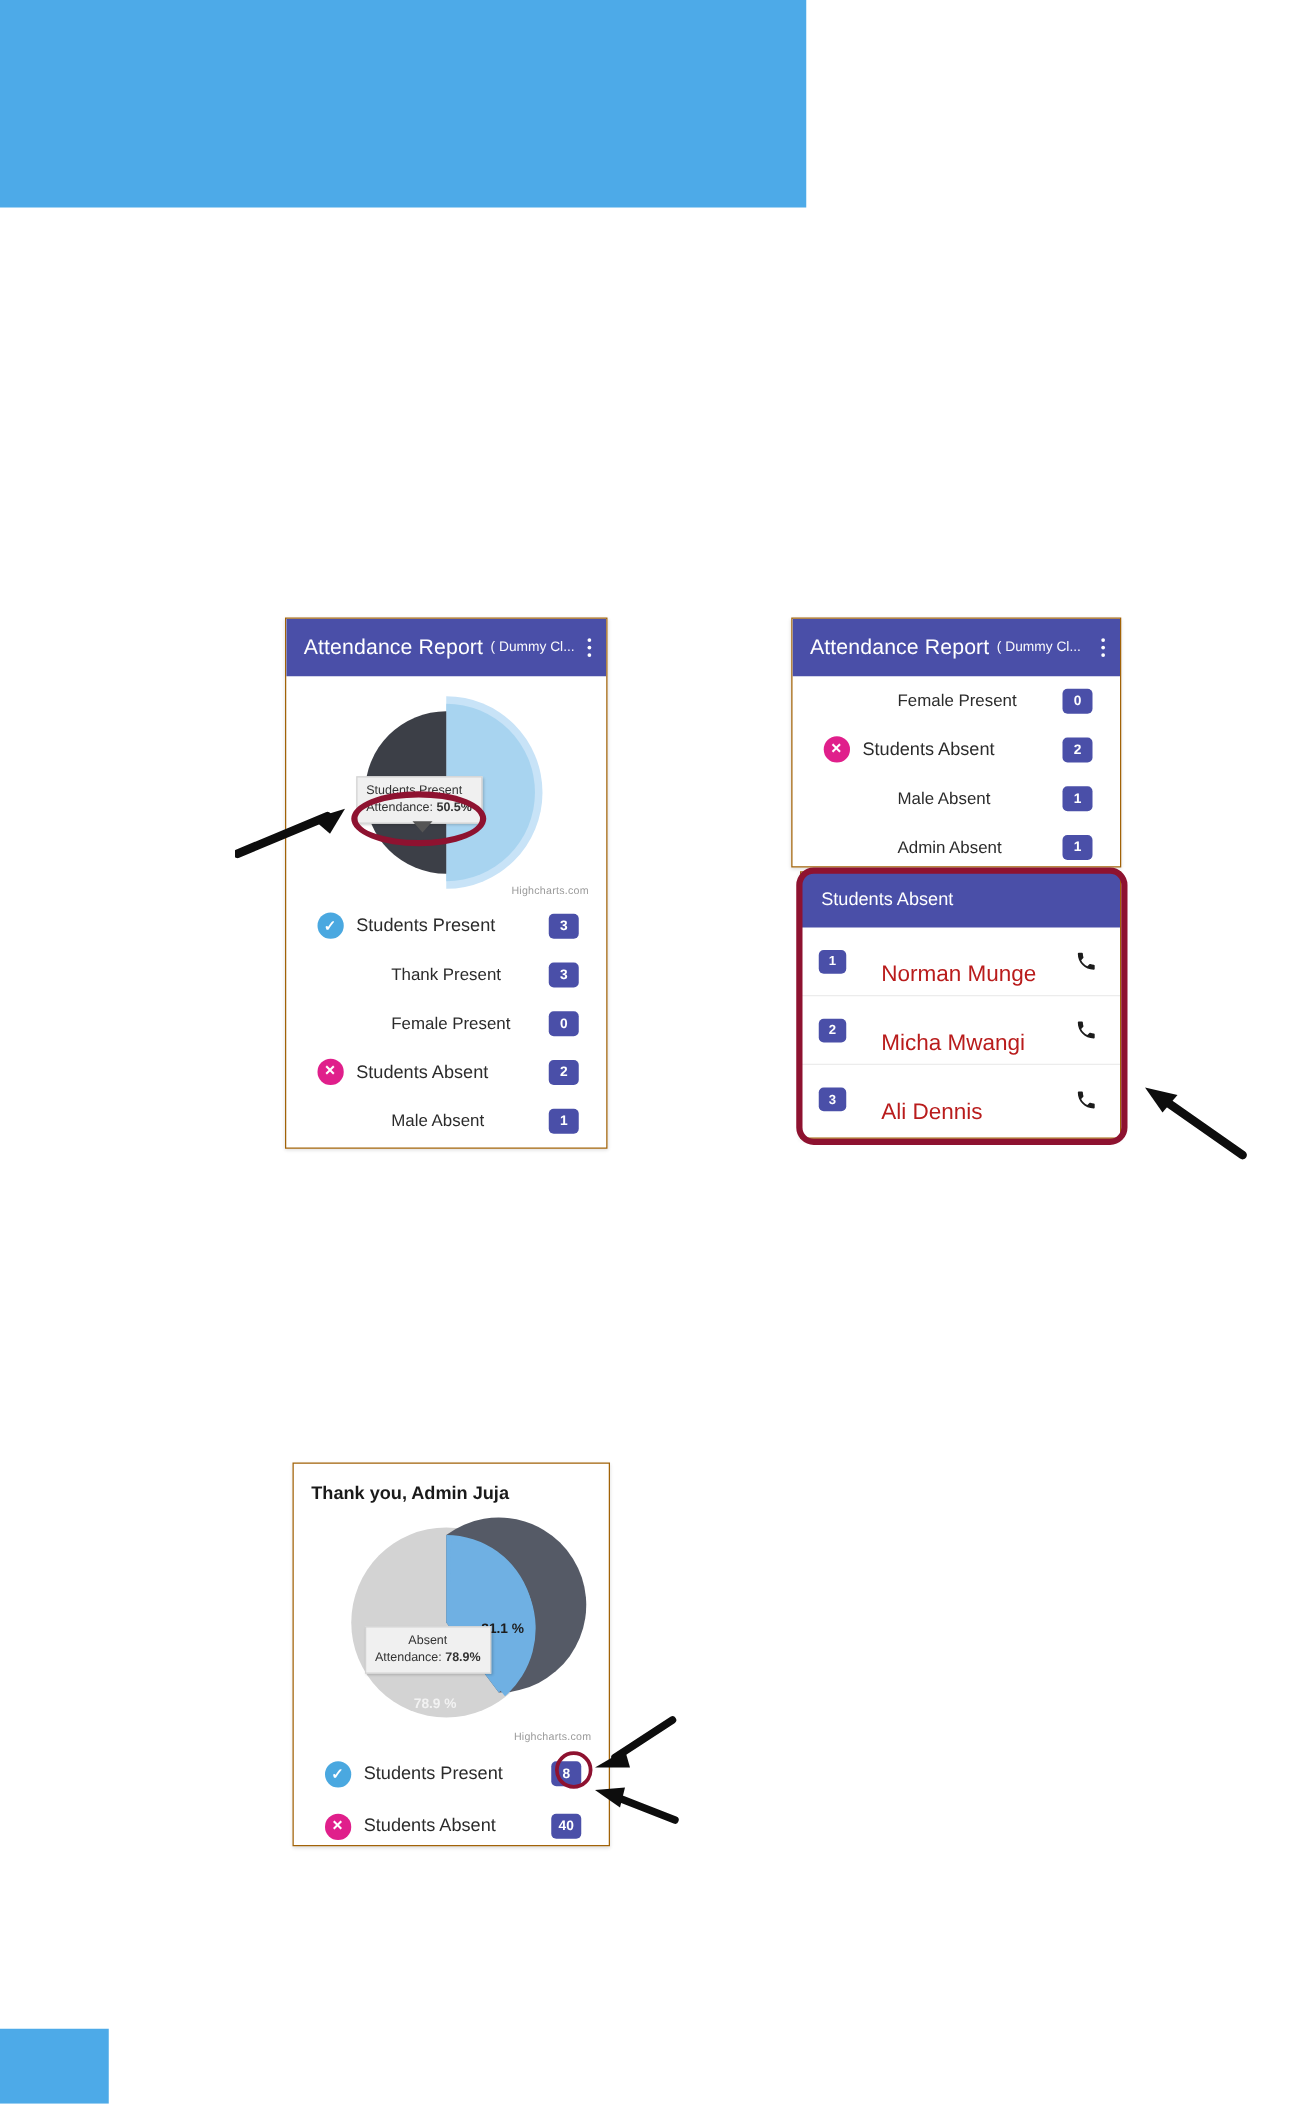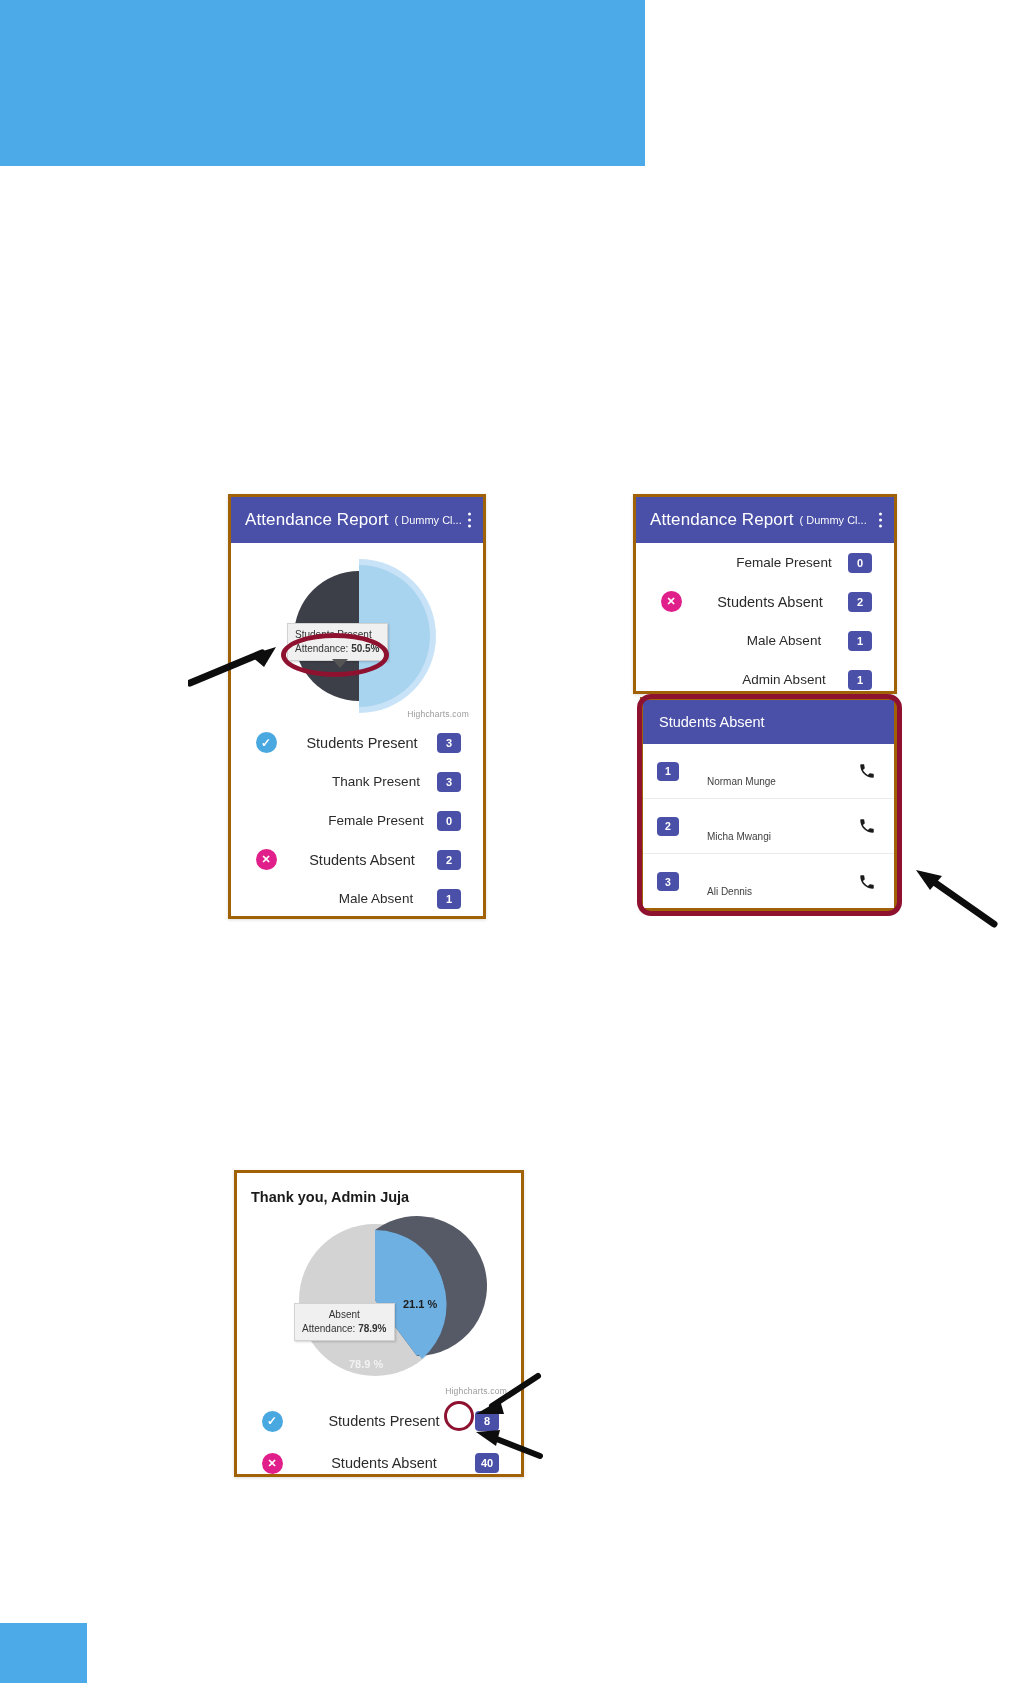--- a/index.html
+++ b/index.html
@@ -20,21 +20,21 @@
   .bottom-banner {
     position: absolute; left: 0; bottom: 0;
     width: 87px; height: 60px;
     background: #4daae8;
   }
 
   
   .card {
     position: absolute;
     background: #ffffff;
-    border: 3px solid #a16207;
+    border: 1px solid #a16207;
     box-shadow: 0 1px 3px rgba(0,0,0,.14);
     overflow: hidden;
   }
   .card-header {
     background: #4a4fa8;
     color: #ffffff;
     height: 46px;
     display: flex; align-items: center;
     padding: 0 10px 0 14px;
     position: relative;
@@ -54,21 +54,20 @@
   .kebab i { width: 3px; height: 3px; border-radius: 50%; background: #ffffff; display: block; }
 
   .card-body { padding: 0; position: relative; }
 
   
   .row {
     display: flex; align-items: center;
     height: 39px;
     padding: 0 22px 0 14px;
     position: relative;
-    text-align: center;
   }
   .row .ico { width: 42px; display: flex; align-items: center; justify-content: center; flex: none; }
   .row .lbl { flex: 1 1 auto; font-size: 14.5px; color: #2b2b2b; }
   .row.indent .lbl { padding-left: 28px; font-size: 13.5px; }
   .badge {
     min-width: 24px; height: 20px; border-radius: 4px;
     background: #4a4fa8; color: #fff;
     font-size: 11px; font-weight: 700;
     display: flex; align-items: center; justify-content: center;
     padding: 0 5px; flex: none;
@@ -137,21 +136,21 @@
     display: flex; align-items: center;
     height: 55px; padding: 0 18px 0 14px;
     border-bottom: 1px solid #ececec;
   }
   .std-row:last-child { border-bottom: none; }
   .std-row .num {
     min-width: 22px; height: 19px; border-radius: 4px;
     background: #4a4fa8; color: #fff; font-size: 10.5px; font-weight: 700;
     display: flex; align-items: center; justify-content: center; flex: none;
   }
-  .std-row .nm { flex: 1 1 auto; padding-left: 28px; font-size: 10px; color: #404040; margin-top: 20px; }
+  .std-row .nm { flex: 1 1 auto; padding-left: 28px; font-size: 18px; color: #b91c1c; margin-top: 20px; }
   .phone-ic { width: 18px; height: 18px; flex: none; }
 
   
   .thankyou {
     font-size: 14.5px; font-weight: 700; color: #1a1a1a;
     padding: 16px 0 0 14px;
   }
 </style>
 </head>
 <body>
@@ -306,21 +305,21 @@
       </div>
     </div>
   </div>
 
   <div class="hl-rect" style="left:637px; top:694px; width:265px; height:222px;"></div>
   <svg class="arrow" style="left:908px; top:866px;" width="90" height="62">
     <path d="M86,58 L26,16" stroke="#0d0d0d" stroke-width="7" stroke-linecap="round" fill="none"></path>
     <path d="M8,4 L34,10 L22,24 Z" fill="#0d0d0d"></path>
   </svg>
 
-  <div class="card" style="left:234px; top:1170px; width:290px; height:307px;">
+  <div class="card" style="left:234px; top:1170px; width:254px; height:307px;">
     <div class="thankyou">Thank you, Admin Juja</div>
 
     <div class="chart-wrap" style="height:195px;text-align:center;">
       <svg width="245" height="195" viewBox="0 0 245 195">
 
         <circle cx="118" cy="95" r="76" fill="#d3d3d3"></circle>
 
         <path d="M118,95 L118,25 A70,70 0 1,1 160,151 Z" fill="#555a66"></path>
 
         <path d="M118,95 L160,151 A70,70 0 0,0 118,25 Z" fill="#6fb0e3"></path>

